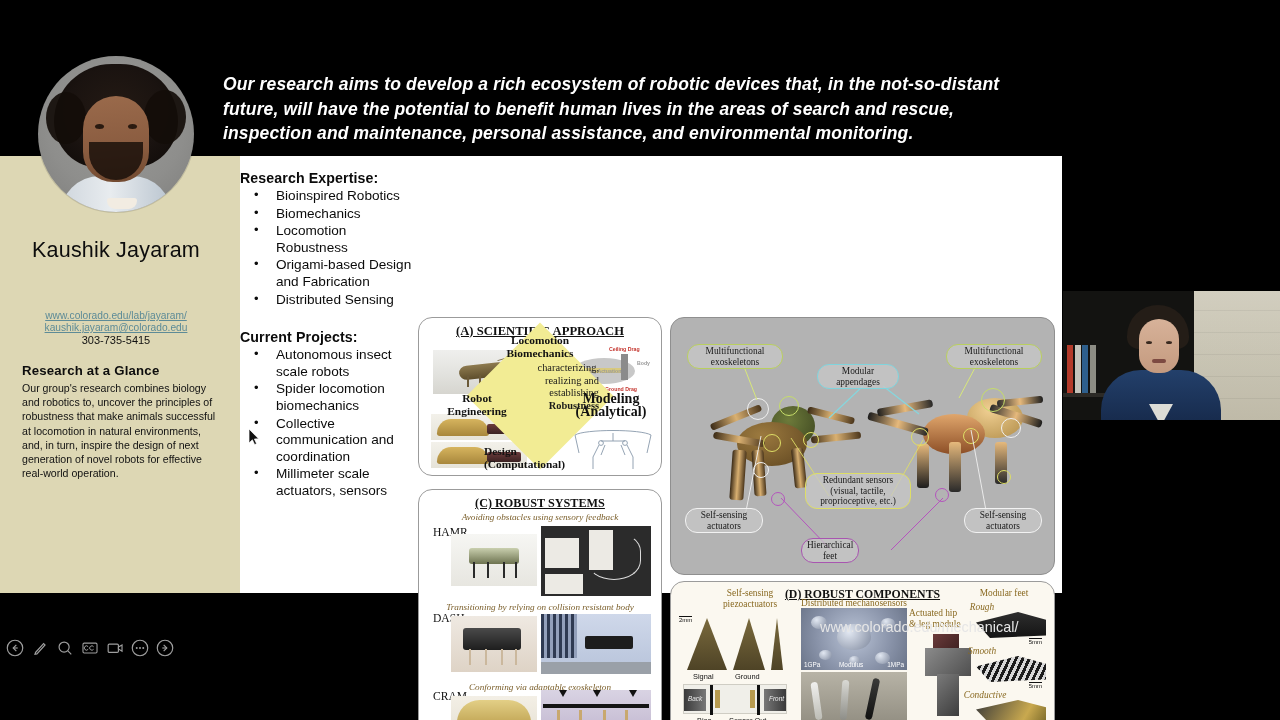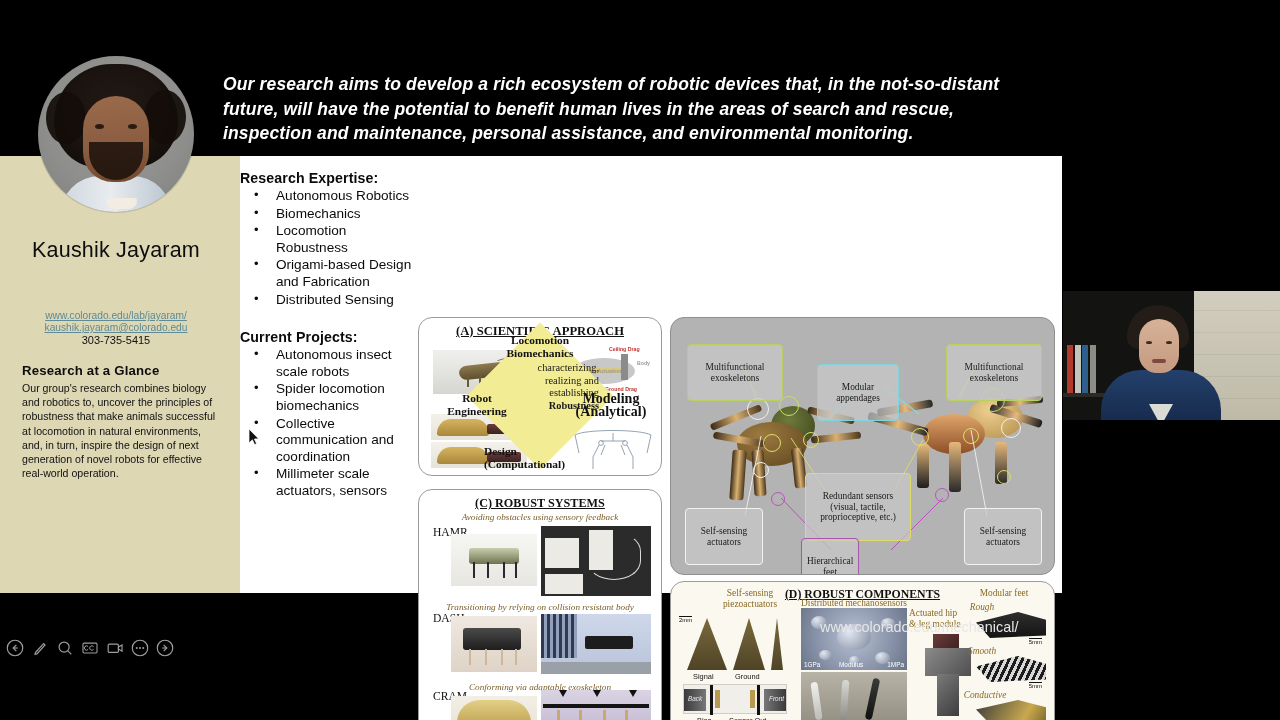--- a/index.html
+++ b/index.html
@@ -282,21 +282,21 @@
   }
   .spider .cephalo {
     position: absolute; border-radius: 50%;
     background: radial-gradient(ellipse at 40% 35%, #e0b878, #9a7234);
   }
   .spider .leg {
     position: absolute; background: linear-gradient(90deg,#3a2a16,#d9b071,#4a351b);
     border-radius: 3px;
   }
   .bubble {
-    position: absolute; border-radius: 4px; padding: 17px 5px;
+    position: absolute; border-radius: 12px; padding: 1px 5px;
     font-family: "Liberation Serif", serif; font-size: 9.4px; line-height: 10.6px;
     text-align: center; color: #1a1a1a; background: rgba(200,200,200,.72);
   }
   .bubble.olive { border: 1.1px solid #b9cf5f; }
   .bubble.white { border: 1.1px solid #f2f2f2; }
   .bubble.cyan  { border: 1.1px solid #7fd4dd; }
   .bubble.purple{ border: 1.1px solid #a855b0; }
   .bubble.yellow{ border: 1.1px solid #dede66; }
   .ring { position: absolute; border-radius: 50%; background: transparent; }
 
@@ -411,21 +411,21 @@
         <div class="av-eye r"></div>
         <div class="av-beard">
           <div class="av-smile"></div>
         </div>
       </div>
     </div>
 
     <div class="col2">
       <h3>Research Expertise:</h3>
       <ul>
-        <li>Autonomous Robotics</li>
+        <li>Bioinspired Robotics</li>
         <li>Biomechanics</li>
         <li>Locomotion Robustness</li>
         <li>Origami-based Design and Fabrication</li>
         <li>Distributed Sensing</li>
       </ul>
       <div class="gap"></div>
       <h3>Current Projects:</h3>
       <ul>
         <li>Autonomous insect scale robots</li>
         <li>Spider locomotion biomechanics</li>

